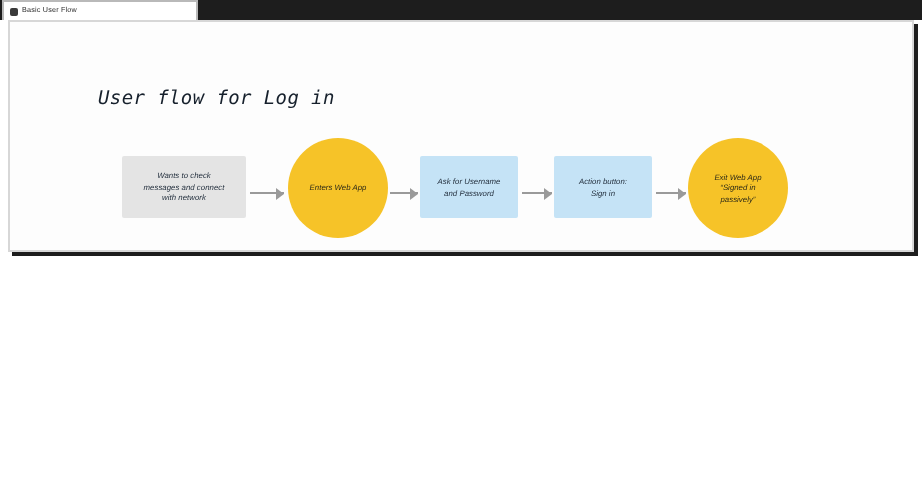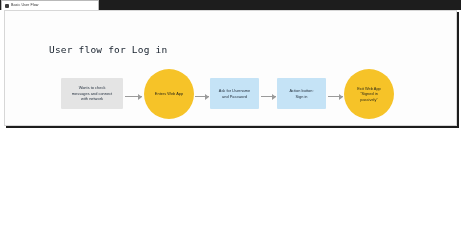--- a/index.html
+++ b/index.html
@@ -65,20 +65,21 @@
   .canvas {
     position: absolute;
     left: 4px;
     top: 10px;
     width: 453px;
     height: 116px;
     background: #fdfdfd;
     border: 1px solid #d7d7d7;
     box-sizing: border-box;
     overflow: hidden;
+    font-style: italic;
   }
   .canvas-shadow-b {
     position: absolute;
     left: 6px;
     top: 126px;
     width: 453px;
     height: 2px;
     background: #1d1d1d;
   }
   .canvas-shadow-r {

